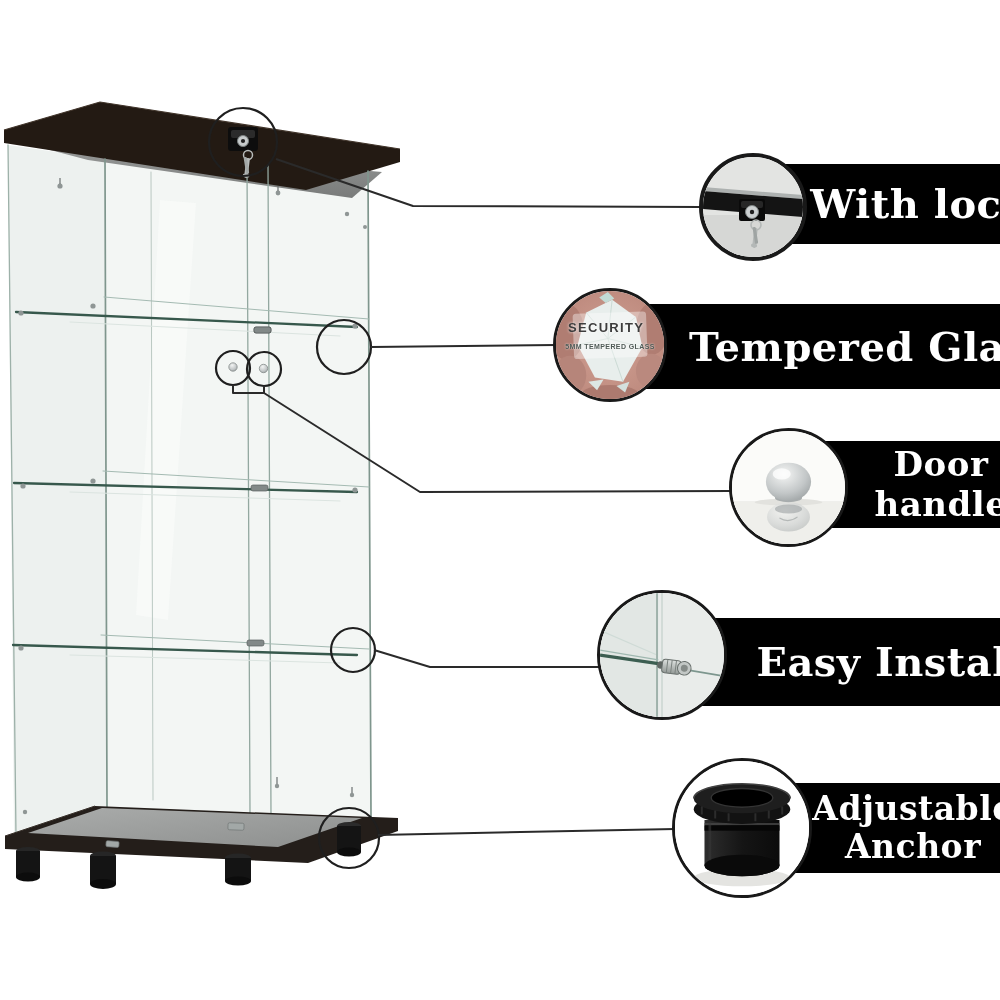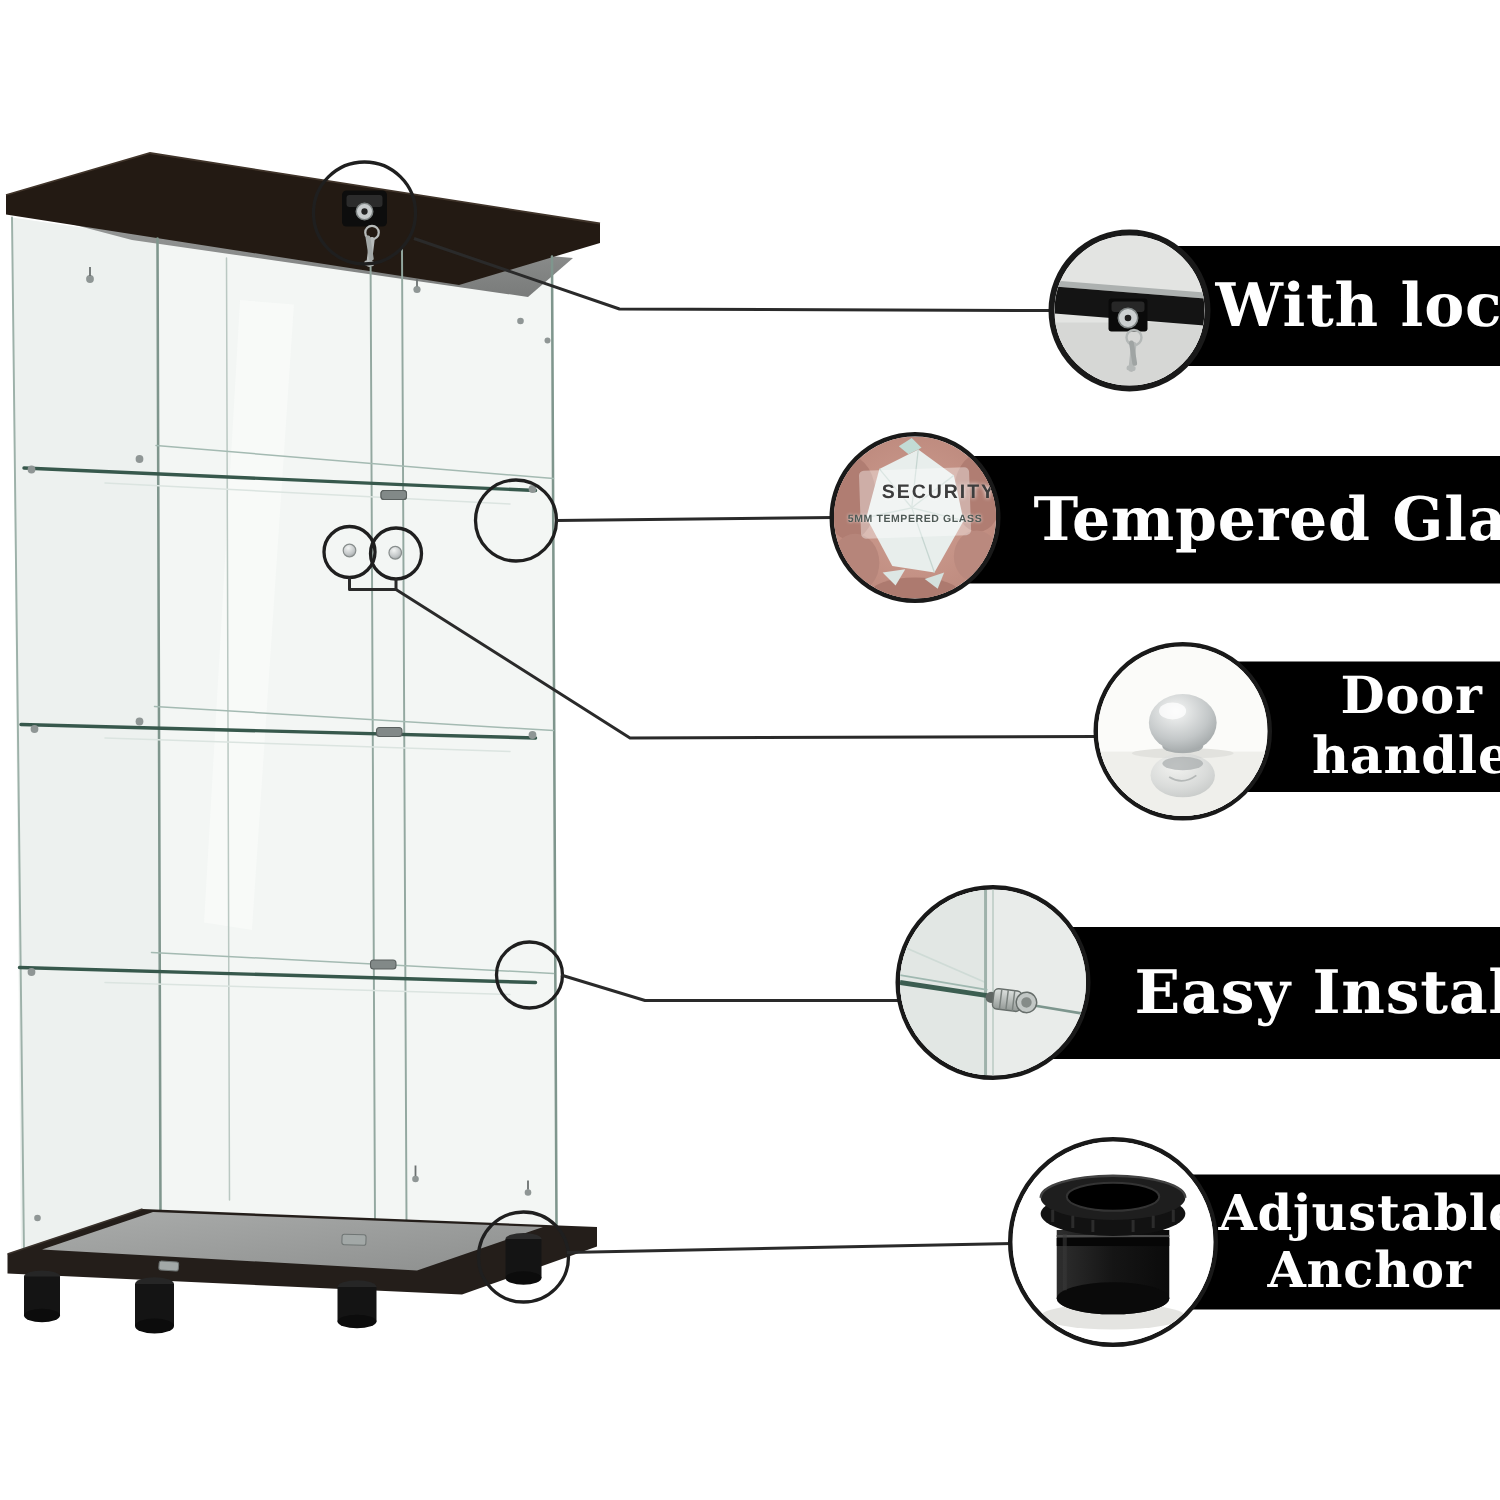--- a/index.html
+++ b/index.html
@@ -21,21 +21,21 @@
 
   .photo{position:absolute;z-index:3;border-radius:50%;border:3px solid #191919;background:#fff;
          overflow:hidden;box-sizing:border-box;}
   .photo svg{display:block;width:100%;height:100%;}
   #photo-lock   {left:699px;top:153px;width:108px;height:108px;border-width:4px;}
   #photo-glass  {left:553px;top:288px;width:114px;height:114px;}
   #photo-handle {left:729px;top:428px;width:119px;height:119px;}
   #photo-install{left:597px;top:590px;width:130px;height:130px;}
   #photo-anchor {left:672px;top:758px;width:140px;height:140px;}
 
-  .badge-title{position:absolute;left:0;right:0;top:27%;text-align:right;z-index:4;
+  .badge-title{position:absolute;left:0;right:0;top:27%;text-align:left;z-index:4;
     font-family:"Liberation Sans",sans-serif;font-weight:bold;font-size:13px;color:#3d3d3d;
     letter-spacing:1.3px;text-shadow:0 0 3px rgba(255,255,255,.95);margin-left:12px;}
   .badge-sub{position:absolute;left:0;right:0;top:48%;text-align:center;z-index:4;
     font-family:"Liberation Sans",sans-serif;font-weight:bold;font-size:7px;color:#4f5a56;
     letter-spacing:.4px;text-shadow:0 0 2px rgba(255,255,255,.85);}
 </style>
 </head>
 <body>
 
 <div class="canvas">

